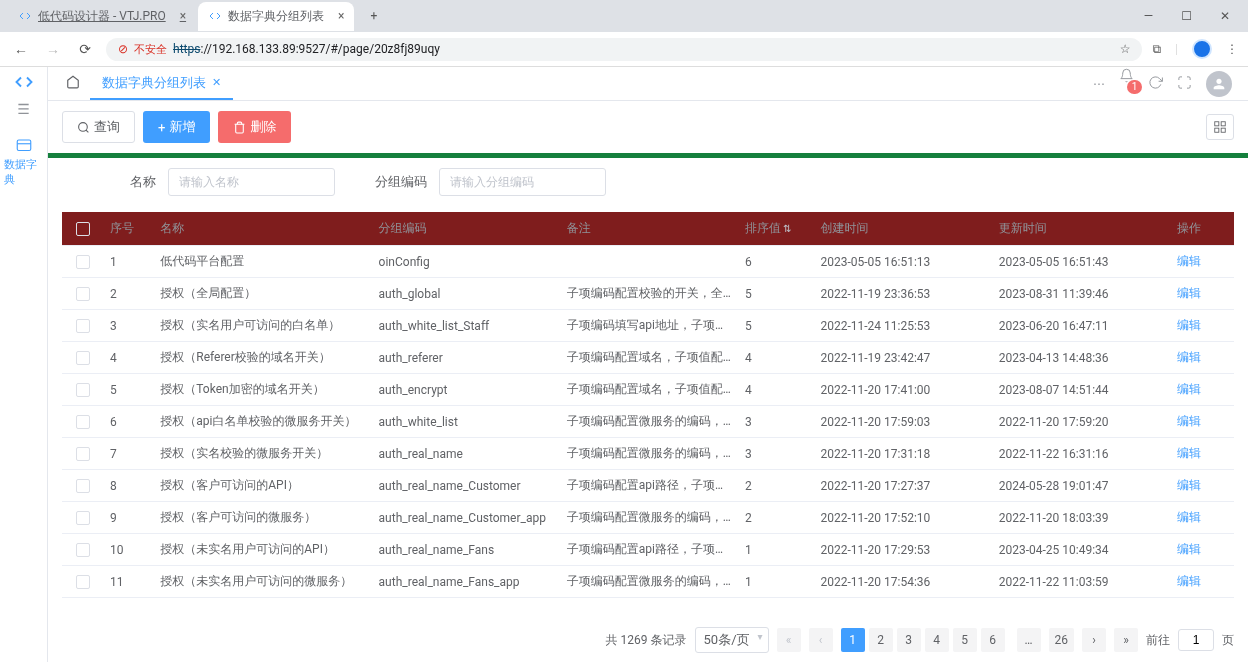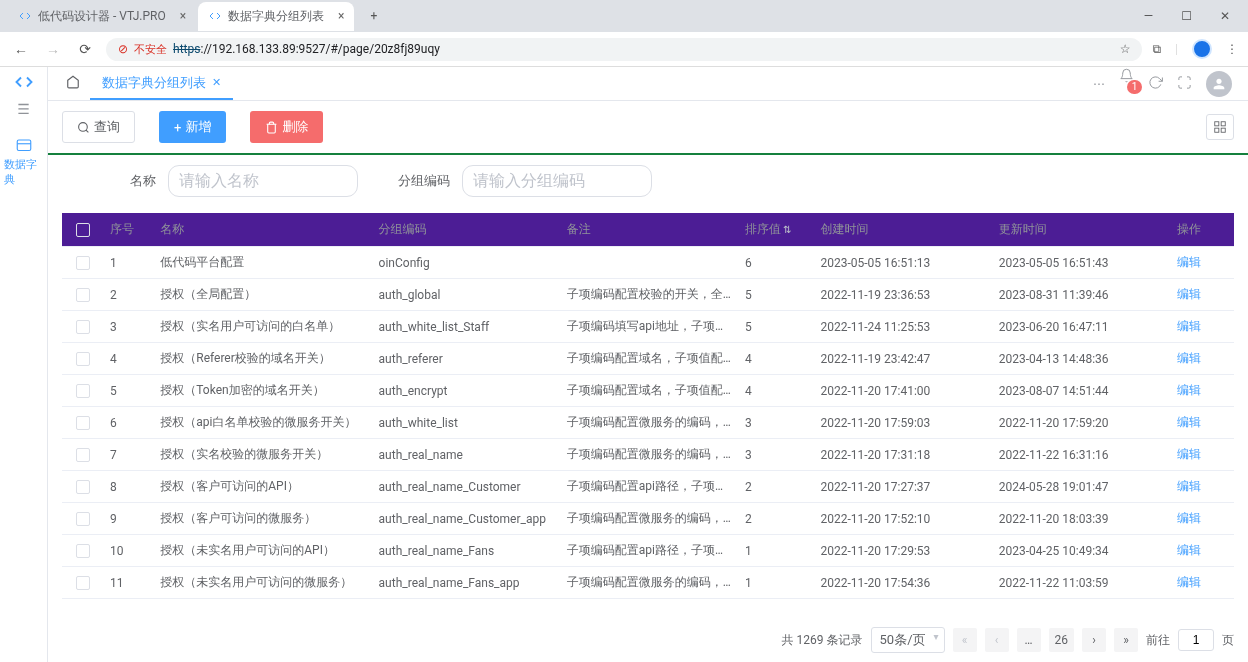--- a/index.html
+++ b/index.html
@@ -2,21 +2,21 @@
 <html><head>
   <meta charset="utf-8">
   <style>
     * { margin: 0; padding: 0; box-sizing: border-box; }
     body { font-family: -apple-system, BlinkMacSystemFont, "Segoe UI", Roboto, sans-serif; font-size: 12px; color: #606266; background: #f5f5f5; }
     
     
     .browser-chrome { background: #fff; border-bottom: 1px solid #ddd; }
     .tabs-row { display: flex; align-items: center; height: 32px; background: #dee1e6; padding-left: 8px; }
     .tab { display: flex; align-items: center; gap: 6px; padding: 6px 10px; background: #fff; border-radius: 8px 8px 0 0; margin-right: 2px; font-size: 12px; max-width: 200px; }
-    .tab.inactive { background: transparent; }
+    .tab.inactive { background: transparent; text-decoration: underline; }
     .tab-icon { width: 14px; height: 14px; display: inline-flex; align-items: center; justify-content: center; color: #409eff; }
     .tab-close { margin-left: 8px; color: #666; cursor: pointer; }
     .new-tab-btn { margin-left: 6px; padding: 4px 8px; cursor: pointer; color: #555; }
     .window-controls { margin-left: auto; display: flex; gap: 16px; padding: 0 12px; color: #555; }
     .window-controls span { cursor: pointer; padding: 2px 6px; }
     
     .addr-row { display: flex; align-items: center; height: 34px; padding: 0 10px; background: #fff; gap: 10px; }
     .nav-btn { width: 22px; text-align: center; color: #555; cursor: pointer; font-size: 14px; }
     .addr-bar { flex: 1; display: flex; align-items: center; background: #f1f3f4; border-radius: 14px; padding: 4px 12px; gap: 6px; font-size: 12px; }
     .addr-warn { color: #d93025; font-size: 11px; }
@@ -40,37 +40,37 @@
     .page-tabs { display: flex; align-items: center; height: 34px; border-bottom: 1px solid #e4e7ed; padding: 0 8px; }
     .home-icon { padding: 0 10px; color: #606266; cursor: pointer; }
     .page-tab { display: flex; align-items: center; gap: 6px; padding: 0 12px; height: 32px; color: #409eff; border-bottom: 2px solid #409eff; font-size: 13px; cursor: pointer; }
     .page-tab-close { color: #409eff; cursor: pointer; font-size: 11px; }
     .tabs-right { margin-left: auto; display: flex; align-items: center; gap: 14px; padding-right: 8px; color: #909399; }
     .tabs-right span { cursor: pointer; position: relative; }
     .badge { position: absolute; top: -6px; right: -8px; background: #f56c6c; color: #fff; border-radius: 8px; min-width: 14px; height: 14px; font-size: 10px; display: flex; align-items: center; justify-content: center; padding: 0 3px; }
     .user-avatar { width: 26px; height: 26px; border-radius: 50%; background: #c0c4cc; display: flex; align-items: center; justify-content: center; }
     .user-avatar svg { width: 16px; height: 16px; fill: #fff; }
     
-    .toolbar { display: flex; align-items: center; padding: 10px 14px; gap: 24px; border-bottom: 2px solid #15803d; }
+    .toolbar { display: flex; align-items: center; padding: 10px 14px; gap: 8px; border-bottom: 5px solid #15803d; }
     .btn { display: inline-flex; align-items: center; gap: 4px; padding: 6px 14px; border-radius: 3px; font-size: 13px; cursor: pointer; border: 1px solid transparent; }
     .btn-default { background: #fff; border-color: #dcdfe6; color: #606266; }
     .btn-primary { background: #409eff; color: #fff; }
     .btn-danger { background: #f56c6c; color: #fff; }
     .toolbar-right { margin-left: auto; }
     .toolbar-right .btn { padding: 5px 6px; }
     
     .filters { display: flex; align-items: center; gap: 40px; padding: 10px 14px 16px 60px; }
     .filter-item { display: flex; align-items: center; gap: 12px; }
     .filter-label { font-size: 13px; color: #606266; min-width: 48px; text-align: right; }
-    .filter-input { width: 190px; padding: 6px 10px; border: 1px solid #dcdfe6; border-radius: 11px; font-size: 16px; color: #606266; outline: none; }
+    .filter-input { width: 167px; padding: 6px 10px; border: 1px solid #dcdfe6; border-radius: 3px; font-size: 12px; color: #606266; outline: none; }
     .filter-input::placeholder { color: #c0c4cc; }
     
     .table-wrap { flex: 1; overflow: auto; padding: 0 14px; }
     table { width: 100%; border-collapse: collapse; font-size: 12px; }
-    thead th { background: #4c1d95; color: #909399; font-weight: 500; text-align: left; padding: 8px 6px; border-bottom: 1px solid #ebeef5; white-space: nowrap; }
+    thead th { background: #7f1d1d; color: #909399; font-weight: 500; text-align: left; padding: 8px 6px; border-bottom: 1px solid #ebeef5; white-space: nowrap; }
     tbody td { padding: 7px 6px; border-bottom: 1px solid #ebeef5; color: #606266; white-space: nowrap; overflow: hidden; text-overflow: ellipsis; }
     .checkbox { width: 14px; height: 14px; border: 1px solid #dcdfe6; border-radius: 2px; display: inline-block; cursor: pointer; vertical-align: middle; }
     .col-check { width: 40px; text-align: center; }
     .col-idx { width: 48px; }
     .col-name { width: 170px; }
     .col-code { width: 170px; }
     .col-remark { width: 170px; max-width: 170px; margin-left: 20px; }
     .col-sort { width: 72px; }
     .col-time { width: 170px; }
     .col-op { width: 60px; margin-left: 19px; }
@@ -366,20 +366,21 @@
             </tr>
           </tbody>
       </table>
     </div>
 
     <div class="pagination">
       <span>共 1269 条记录</span>
       <span class="pg-select">50条/页</span>
       <span class="pg-btn disabled">«</span>
       <span class="pg-btn disabled">‹</span>
+      <span id="pg-nums"><span class="pg-btn active" style="margin-right: 4px;">1</span><span class="pg-btn" style="margin-right: 4px;">2</span><span class="pg-btn" style="margin-right: 4px;">3</span><span class="pg-btn" style="margin-right: 4px;">4</span><span class="pg-btn" style="margin-right: 4px;">5</span><span class="pg-btn" style="margin-right: 4px;">6</span></span>
       <span class="pg-btn">…</span>
       <span class="pg-btn">26</span>
       <span class="pg-btn">›</span>
       <span class="pg-btn">»</span>
       <span>前往</span>
       <input class="pg-input" value="1" style="">
       <span>页</span>
     </div>
   </div>
 </div>

